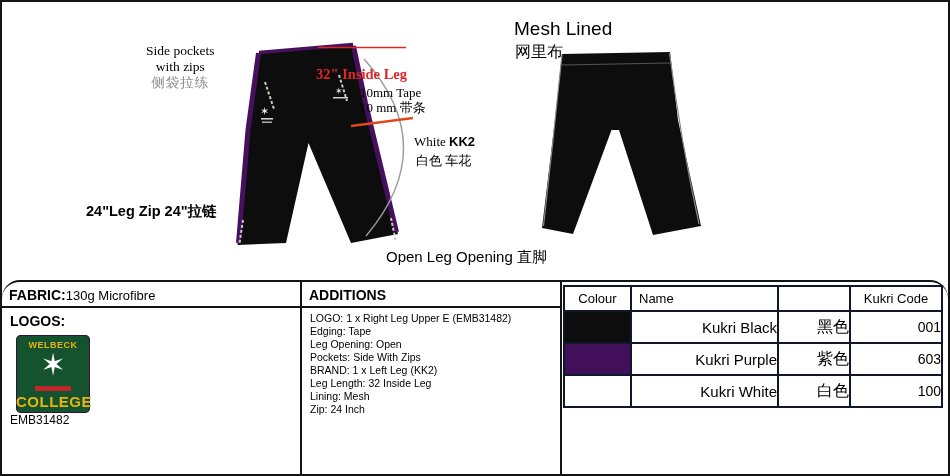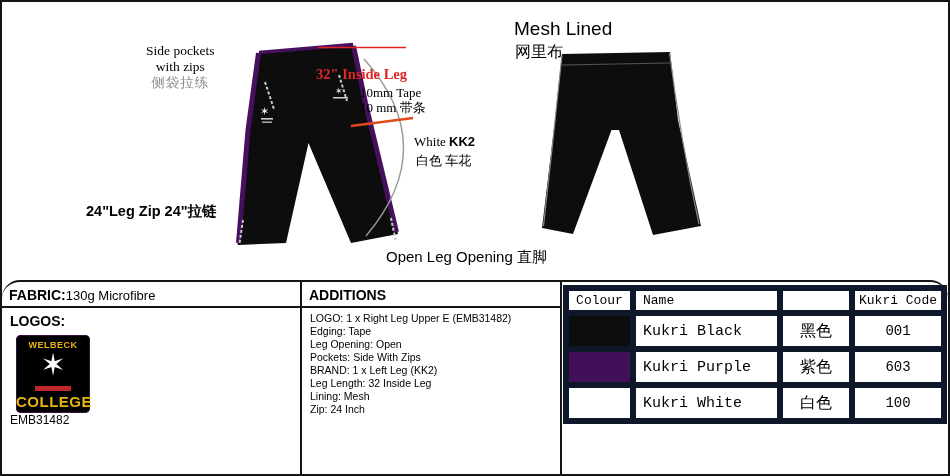--- a/index.html
+++ b/index.html
@@ -27,37 +27,37 @@
   .col1{width:300px;border-right:2px solid #141414;box-sizing:border-box;}
   .col2{width:260px;border-right:2px solid #141414;box-sizing:border-box;}
   .col3{flex:1;position:relative;}
   .cell-head{height:26px;line-height:26px;padding:0 7px;font-weight:bold;font-size:14px;
              border-bottom:2px solid #141414;box-sizing:border-box;}
   .fabric-row{height:26px;line-height:26px;padding:0 7px;font-size:13px;
               border-bottom:2px solid #141414;box-sizing:border-box;}
   .fabric-row .b{font-weight:bold;font-size:14px;}
   .logos-block{padding:5px 8px 0 8px;}
   .logos-label{font-weight:bold;font-size:14px;}
-  .badge{position:relative;width:74px;height:78px;background:#000000;border-radius:5px;
+  .badge{position:relative;width:74px;height:78px;background:#14532d;border-radius:5px;
          margin:6px 0 0 6px;box-shadow:0 0 0 1px #32103f inset;}
   .badge-top{position:absolute;top:5px;width:100%;text-align:center;color:#e7b50f;
              font-size:9px;font-weight:bold;letter-spacing:.5px;}
   .badge-star{position:absolute;top:12px;width:100%;text-align:center;color:#fff;
               font-size:30px;line-height:36px;}
   .badge-ribbon{position:absolute;left:19px;top:51px;width:36px;height:5px;background:#c0272d;}
   .badge-bottom{position:absolute;bottom:3px;width:100%;text-align:left;color:#e7b50f;
                 font-size:15px;font-weight:bold;letter-spacing:.5px;}
   .logo-code{font-size:12px;margin-top:0;line-height:15px;}
   .add-list{padding:4px 8px;font-size:10.5px;line-height:13px;}
   
   .colour-table{position:absolute;left:1px;top:3px;border-collapse:collapse;
                 font-size:14px;}
-  .colour-table th,.colour-table td{border:6px solid #0f172a;padding:0;box-sizing:border-box;font-family:Liberation Mono, monospace;}
+  .colour-table th,.colour-table td{border:2px solid #0f172a;padding:0;box-sizing:border-box;}
   .colour-table th{height:25px;font-weight:normal;font-size:13px;}
-  .colour-table td{height:30px;}
+  .colour-table td{height:30px;text-align:right;}
   .c-col{width:67px;text-align:center;}
   .c-name{width:147px;text-align:left;padding-left:7px !important;font-size:15px;margin-left:8px;}
   .c-zh{width:72px;text-align:center;font-size:16px;}
   .c-code{width:92px;text-align:center;font-size:14px;}
   .swatch{width:100%;height:30px;}
 </style>
 </head>
 <body>
 
 <div class="page">

